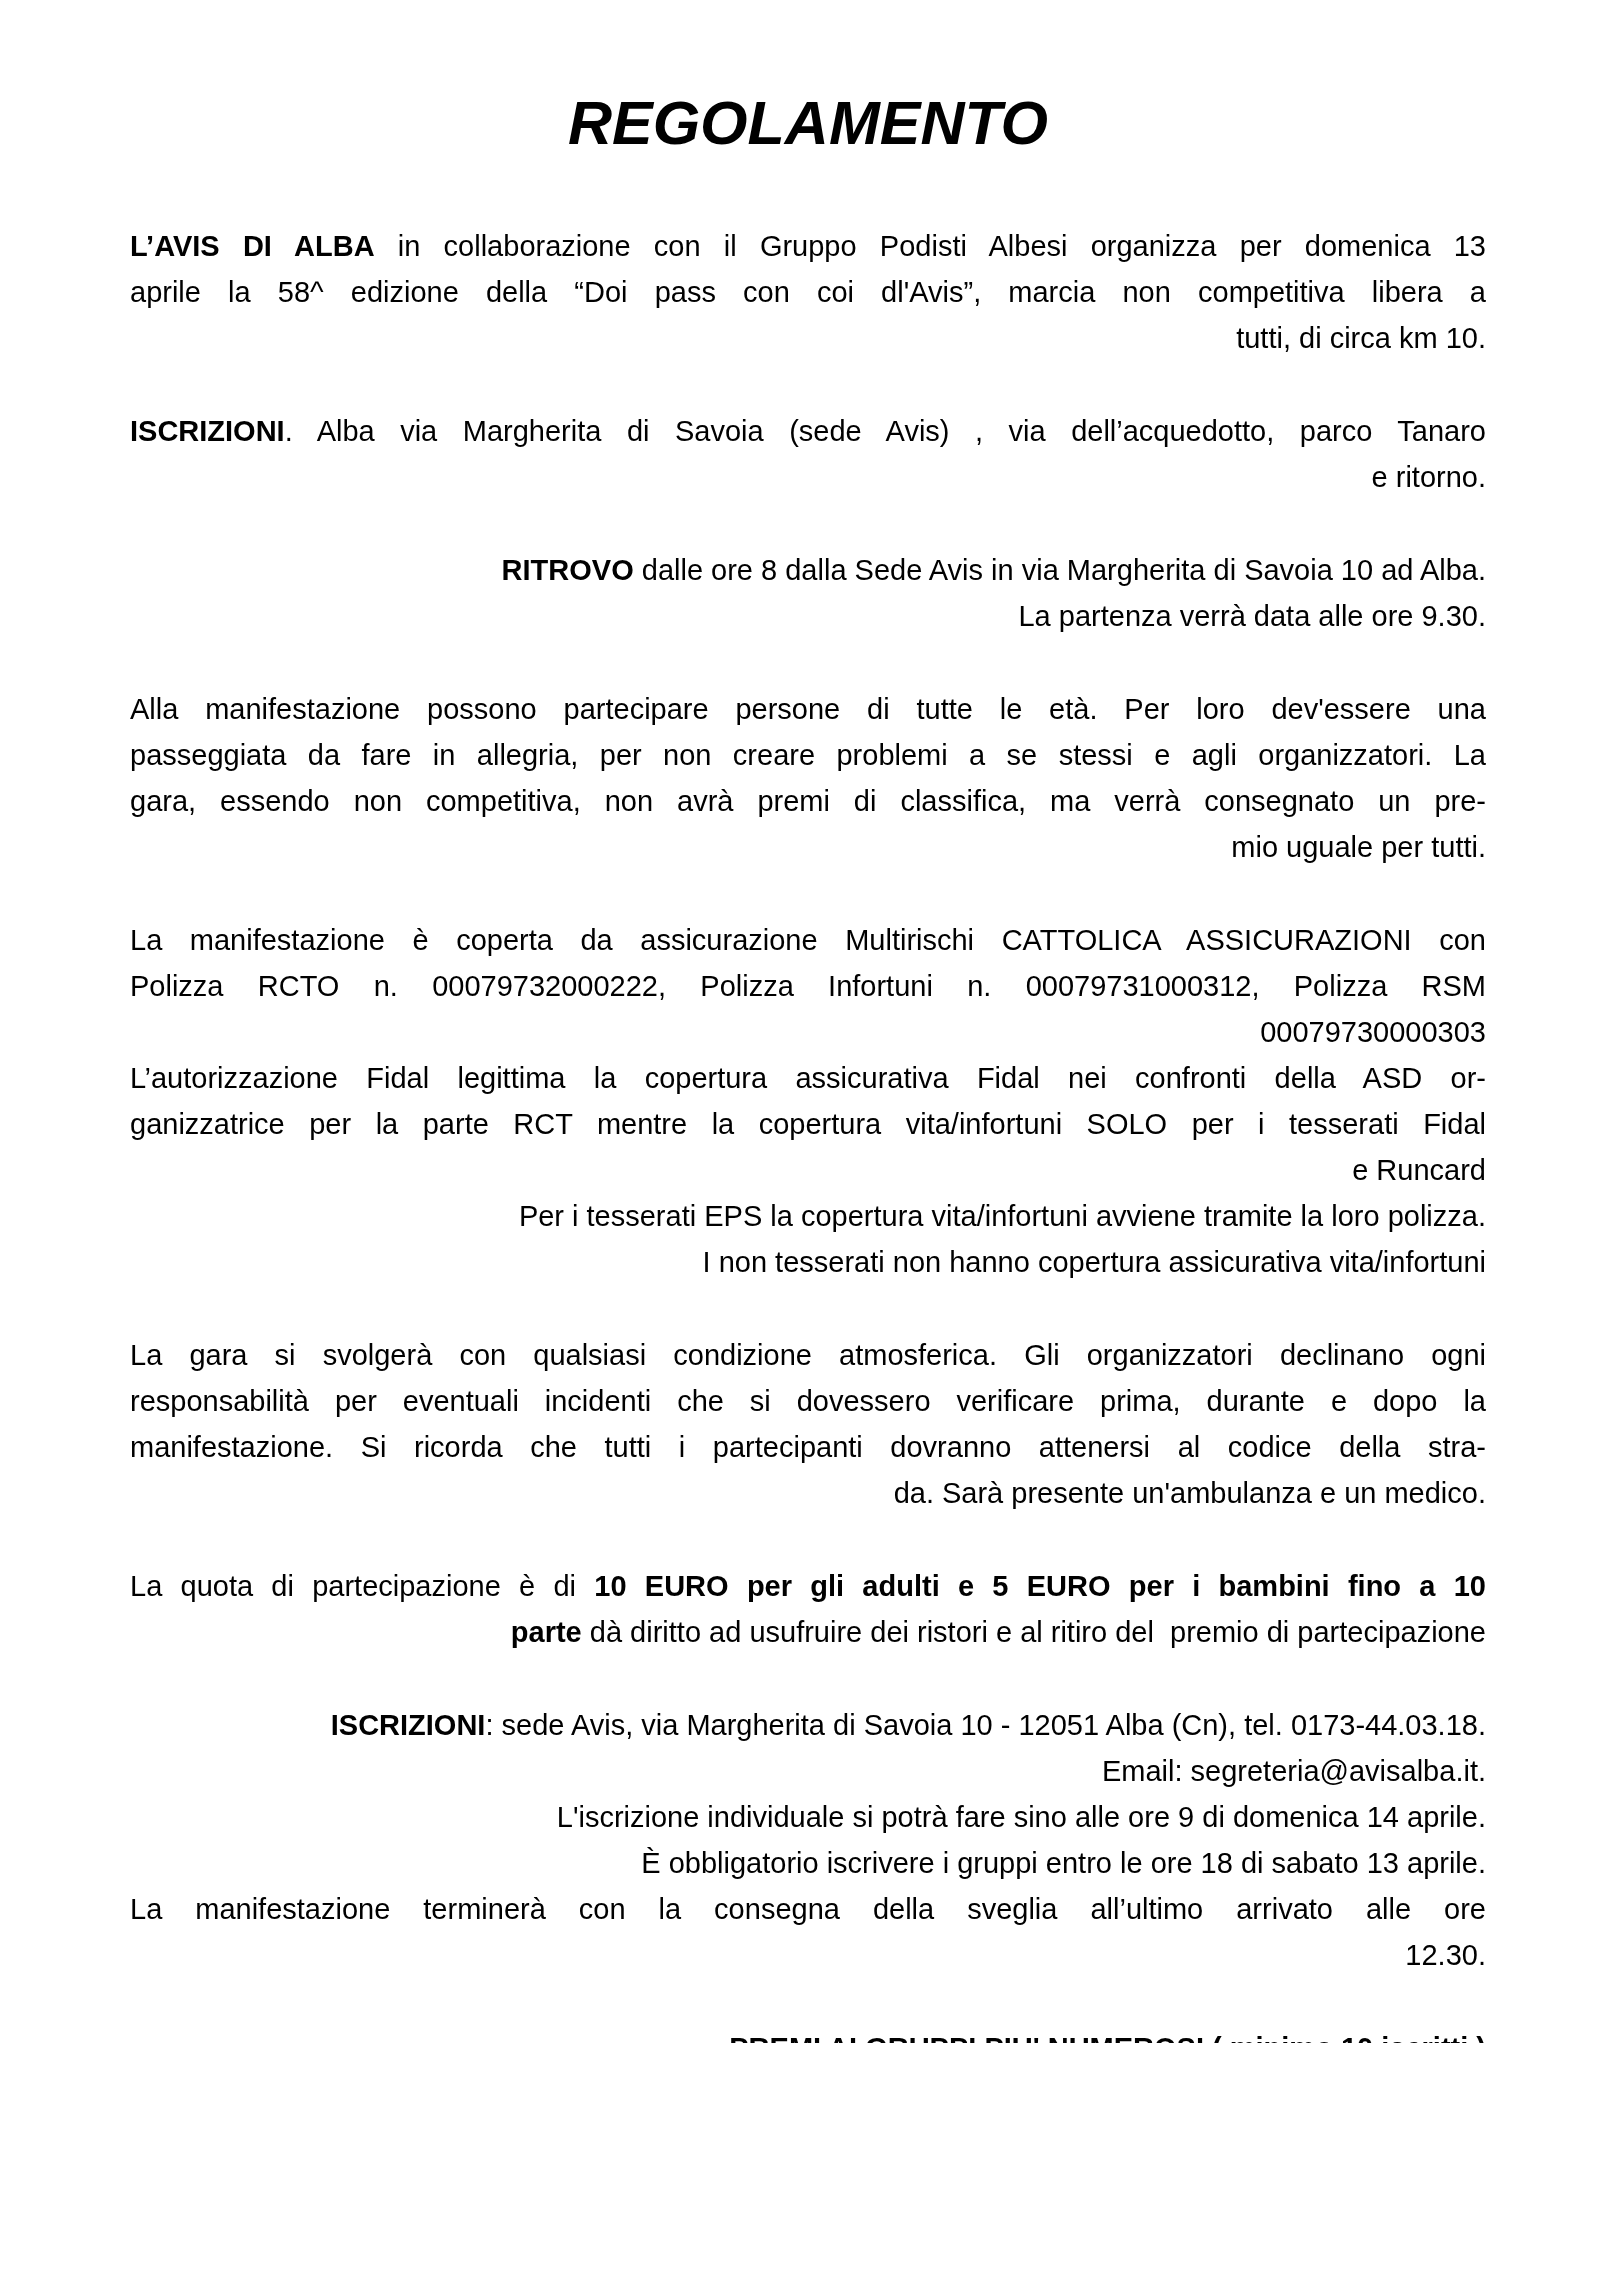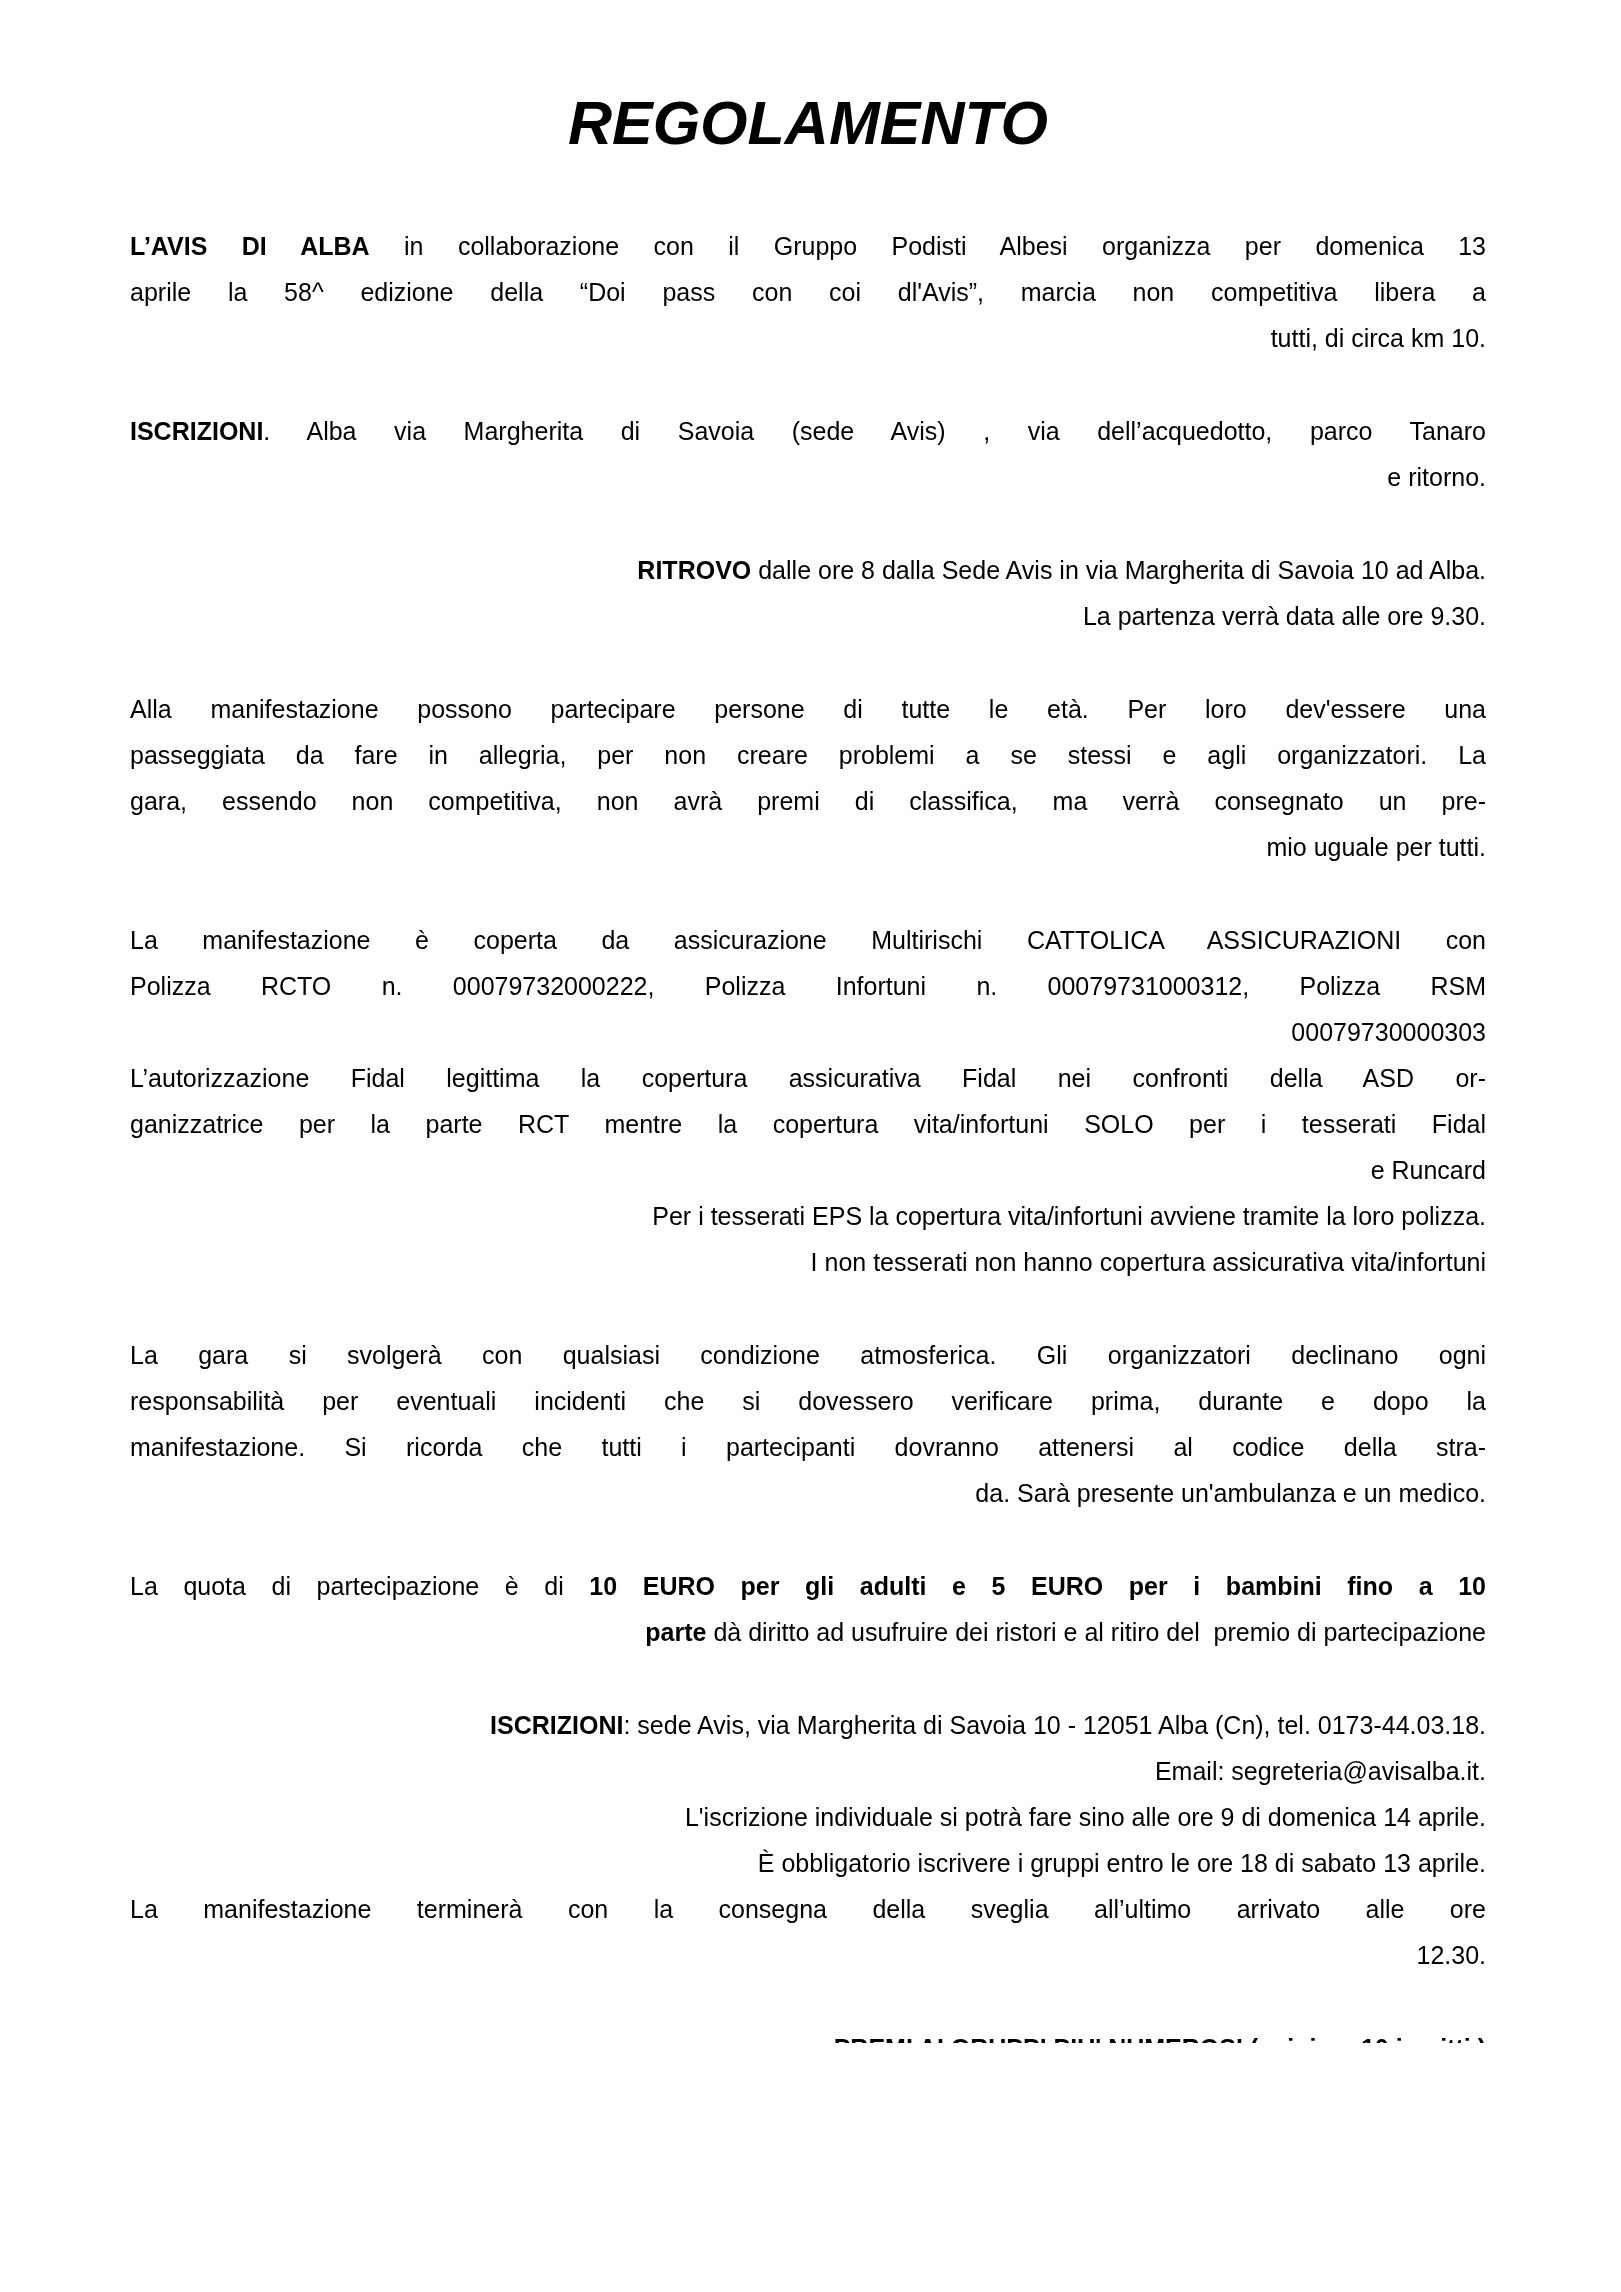--- a/index.html
+++ b/index.html
@@ -22,21 +22,21 @@
     margin: 0 0 63px 0;
     text-align: center;
     font-size: 61px;
     line-height: 74px;
     font-weight: bold;
     font-style: italic;
     letter-spacing: 0px;
   }
   .para {
     margin: 0 0 47px 0;
-    font-size: 25px;
+    font-size: 29px;
     line-height: 46px;
   }
   .para:last-child { margin-bottom: 0; }
   .line { min-height: 46px; }
   .line.just {
     text-align: justify;
     text-align-last: justify;
   }
   .line.plain {
     text-align: right;

